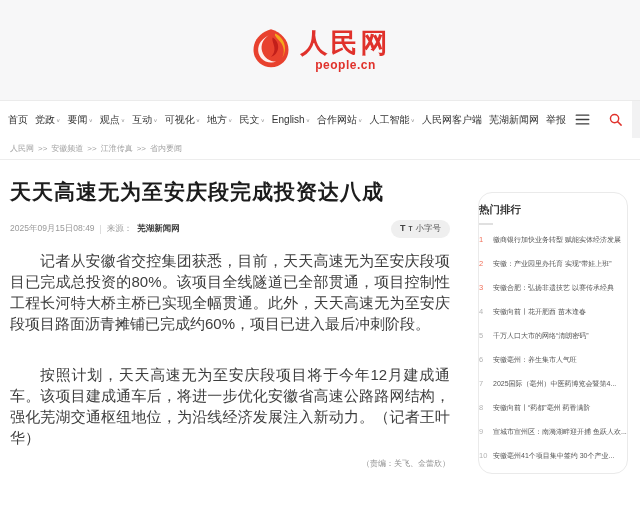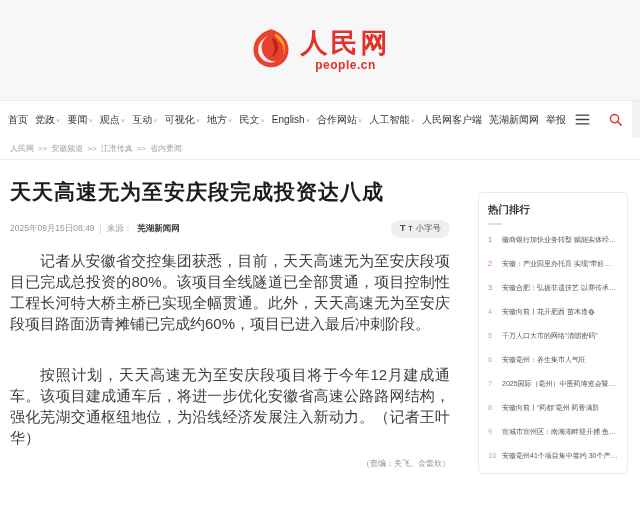--- a/index.html
+++ b/index.html
@@ -42,22 +42,22 @@
     gap:3px; font-size:8.5px; color:#555; cursor:pointer; }
   .t-big { font-size:9px; font-weight:700; color:#444; }
   .t-small { font-size:6.5px; font-weight:700; color:#444; }
   .article p { font-size:15px; line-height:21px; color:#3d3d3d; text-indent:2em;
     text-align:justify; margin-bottom:10px; }
   .article p.p-last { margin-top:30px; }
   .editor-note { text-align:right; font-size:8px; color:#8f8f8f; margin:8px 0 16px; }
 
   
   .sidebar { width:150px; margin-left:6px; }
-  .hot-card { margin-top:28px; background:#fff; border:1px solid #eaeaea; border-radius:5px;
-    padding:10px 9px 5px; }
+  .hot-card { margin-top:28px; background:#fff; border:1px solid #eaeaea; border-radius:14px;
+    padding:10px 0 5px; }
   .hot-title { font-size:10.5px; font-weight:700; color:#333; }
   .hot-dash { width:14px; height:2px; background:#e0e0e0; margin:6px 0 3px; }
   .hot-item { display:flex; align-items:baseline; gap:5px; padding:7px 0; cursor:pointer; }
   .hot-rank { font-size:7.5px; color:#b3b3b3; min-width:9px; text-align:left; flex:none; }
   .hot-rank.top { color:#f0705a; }
   .hot-text { font-size:7px; color:#555; white-space:nowrap; overflow:hidden; text-overflow:ellipsis; }
 </style>
 </head>
 <body>
 

